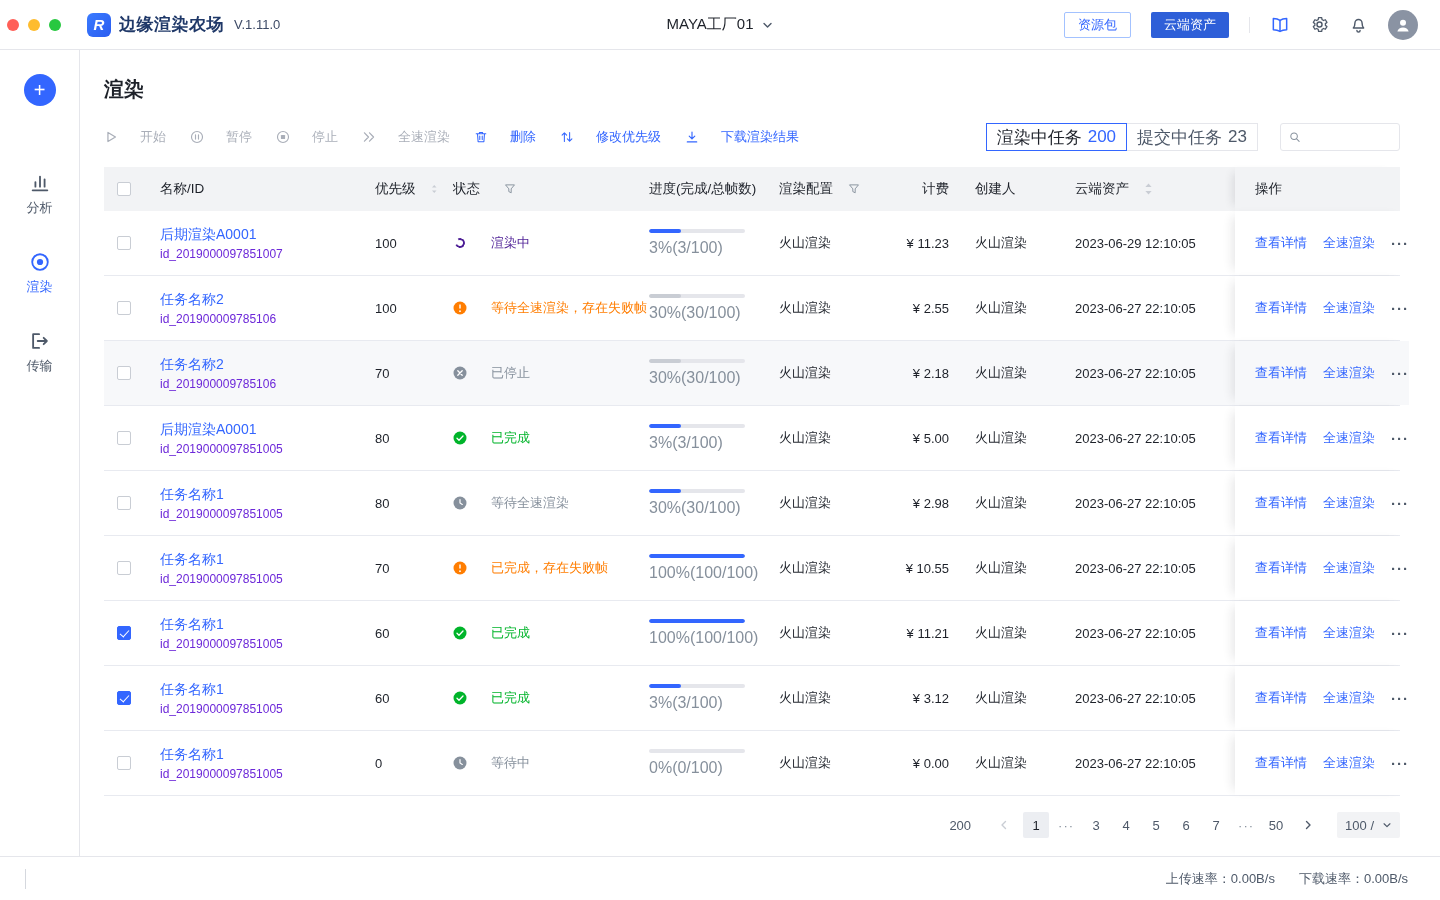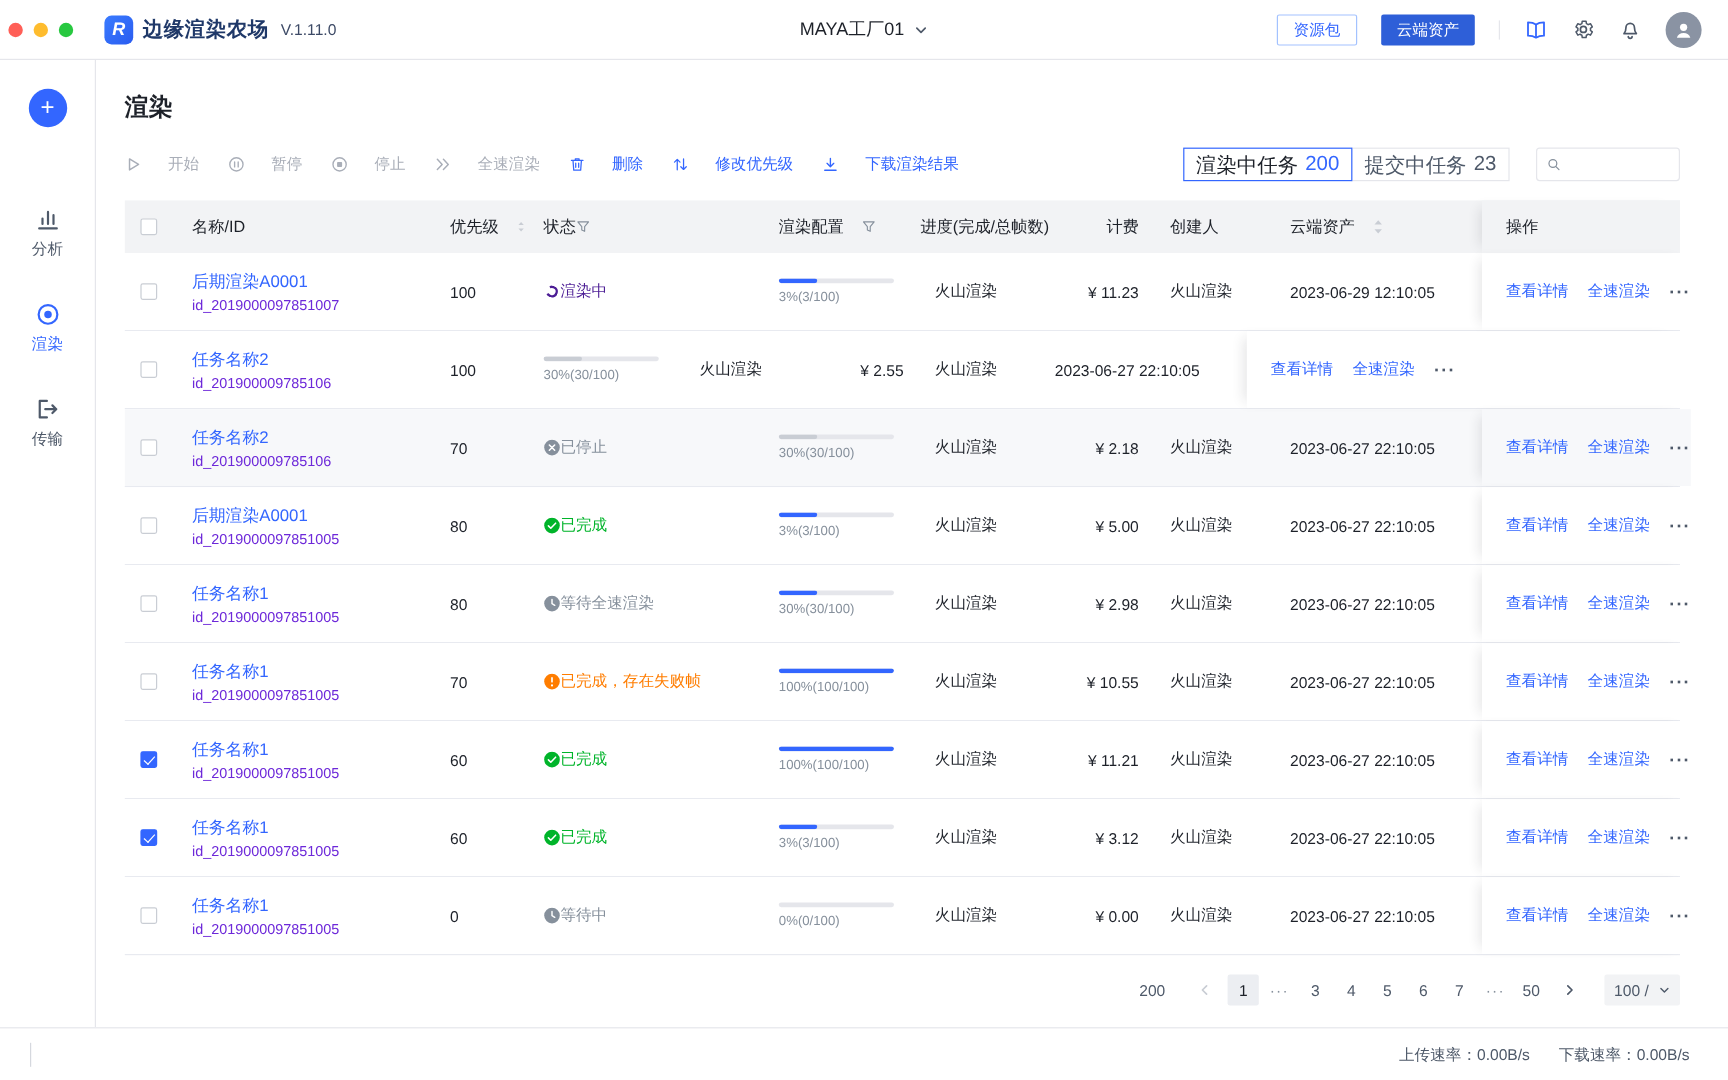--- a/index.html
+++ b/index.html
@@ -49,21 +49,21 @@
 
 .table{margin-top:16px}
 .thead{display:flex;height:44px;background:#f2f3f5}
 .hcell{display:flex;align-items:center;padding-left:16px;font-size:13.5px;color:#1d2129;font-weight:500;gap:15px;flex-shrink:0;white-space:nowrap}
 .cell{display:flex;align-items:center;padding-left:16px;font-size:13px;color:#1d2129;flex-shrink:0;white-space:nowrap}
 .trow{display:flex;height:65px;border-bottom:1px solid #e8eaf0;background:#fff}
 .trow.hover{background:#f7f8fa}
 .col-check{width:40px;justify-content:center;padding-left:0}
 .col-name{width:215px;flex-direction:column;align-items:flex-start;justify-content:center;gap:3px}
 .col-pri{width:78px}
-.col-status{width:196px;gap:0}
+.col-status{width:196px;gap:24px}
 .col-prog{width:130px;flex-direction:column;align-items:flex-start;justify-content:center;gap:6px}
 .col-conf{width:118px}
 .col-bill{width:78px;justify-content:flex-end;padding-left:0;padding-right:10px}
 .col-creator{width:100px}
 .col-time{width:176px}
 .col-ops{flex:1;gap:16px;padding-left:20px;background:#fff;box-shadow:-8px 0 10px -6px rgba(29,33,41,.12)}
 .thead .col-ops{background:#f2f3f5}
 .trow.hover .col-ops{background:#f7f8fa}
 .checkbox{width:14px;height:14px;border:1px solid #c9cdd4;border-radius:2px;background:#fff;position:relative;cursor:pointer;flex-shrink:0;display:inline-block}
 .checkbox.checked{background:#3366ff;border-color:#3366ff}
@@ -75,21 +75,21 @@
 .st-running{color:#4c1d95}
 .st-warning{color:#ff7d00}
 .st-stopped{color:#86909c}
 .st-success{color:#00b42a}
 .st-waiting{color:#86909c}
 .spinner{width:10px;height:10px;border:2px solid currentColor;border-radius:50%;border-left-color:transparent;display:block;transform:rotate(20deg)}
 .pbar{width:96px;height:4px;border-radius:2px;background:#e5e6eb;overflow:hidden}
 .pfill{height:100%;border-radius:2px}
 .fill-blue{background:#3366ff}
 .fill-gray{background:#c9cdd4}
-.plabel{font-size:11px;color:#86909c}
+.plabel{font-size:16px;color:#86909c}
 .op-link{font-size:13px;color:#3366ff;cursor:pointer}
 .more{color:#4e5969;font-size:15px;font-weight:700;letter-spacing:1px;cursor:pointer;line-height:1}
 .more::before{content:"···"}
 
 .pagination{margin-top:16px;display:flex;align-items:center;justify-content:flex-end;gap:6px;font-size:13px;color:#4e5969}
 .pg-total{margin-right:14px}
 .pg-arrow{width:26px;height:26px;display:flex;align-items:center;justify-content:center;cursor:pointer;color:#4e5969}
 .pg-arrow.disabled{color:#c9cdd4;cursor:default}
 .pages{display:flex;align-items:center;gap:4px}
 .page-item{min-width:26px;height:26px;display:flex;align-items:center;justify-content:center;border-radius:2px;cursor:pointer;color:#4e5969;padding:0 4px}
@@ -265,29 +265,29 @@
               <path d="M4.5 1.5L7.6 5H1.4z" fill="#c9cdd4"></path>
               <path d="M4.5 12.5L1.4 9h6.2z" fill="#c9cdd4"></path>
             </svg>
         </div>
         <div class="hcell col-status">
           <span>状态</span>
           <svg width="12" height="12" viewBox="0 0 14 14">
               <path d="M1.8 2.2h10.4L8.4 6.8v4.6L5.6 10V6.8z" fill="none" stroke="#86909c" stroke-width="1.1" stroke-linejoin="round"></path>
             </svg>
         </div>
+        <div class="hcell col-prog">
+            <span>进度(完成/总帧数)</span>
+          </div>
         <div class="hcell col-conf">
           <span>渲染配置</span>
           <svg width="12" height="12" viewBox="0 0 14 14">
               <path d="M1.8 2.2h10.4L8.4 6.8v4.6L5.6 10V6.8z" fill="none" stroke="#86909c" stroke-width="1.1" stroke-linejoin="round"></path>
             </svg>
         </div>
-        <div class="hcell col-prog">
-            <span>进度(完成/总帧数)</span>
-          </div>
         <div class="hcell col-bill">
             <span>计费</span>
           </div>
         <div class="hcell col-creator">
             <span>创建人</span>
           </div>
         <div class="hcell col-time">
           <span>云端资产</span>
           <svg width="9" height="14" viewBox="0 0 9 14">
               <path d="M4.5 1.5L7.6 5H1.4z" fill="#c9cdd4"></path>
@@ -332,20 +332,30 @@
   </div>
           <div class="trow">
     <div class="cell col-check">
               <span class="checkbox"></span>
             </div>
     <div class="cell col-name">
       <a class="task-name">任务名称2</a>
       <span class="task-id">id_201900009785106</span>
     </div>
     <div class="cell col-pri">100</div>
+    <div class="cell col-status st-warning">
+      <span class="status-icon">
+                <svg width="14" height="14" viewBox="0 0 14 14">
+                  <circle cx="7" cy="7" r="6.5" fill="#ff7d00"></circle>
+                  <rect x="6.3" y="3.2" width="1.4" height="4.6" rx="0.7" fill="#fff"></rect>
+                  <circle cx="7" cy="10.2" r="0.9" fill="#fff"></circle>
+                </svg>
+              </span>
+      <span class="status-text">等待全速渲染，存在失败帧</span>
+    </div>
     <div class="cell col-prog">
       <div class="pbar">
                 <div class="pfill fill-gray" style="width: 33%;"></div>
               </div>
       <span class="plabel">30%(30/100)</span>
     </div>
     <div class="cell col-conf">火山渲染</div>
     <div class="cell col-bill">¥ 2.55</div>
     <div class="cell col-creator">火山渲染</div>
     <div class="cell col-time">2023-06-27 22:10:05</div>

